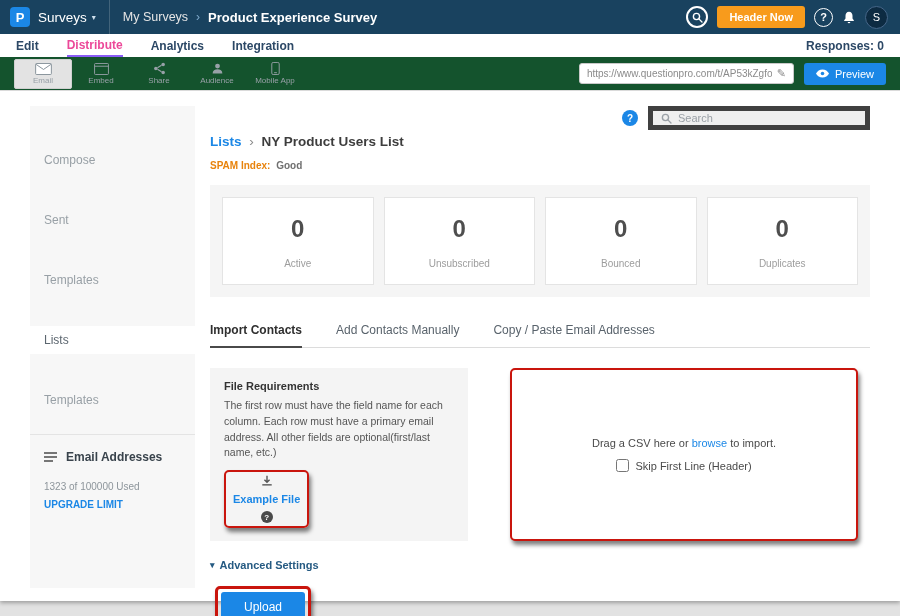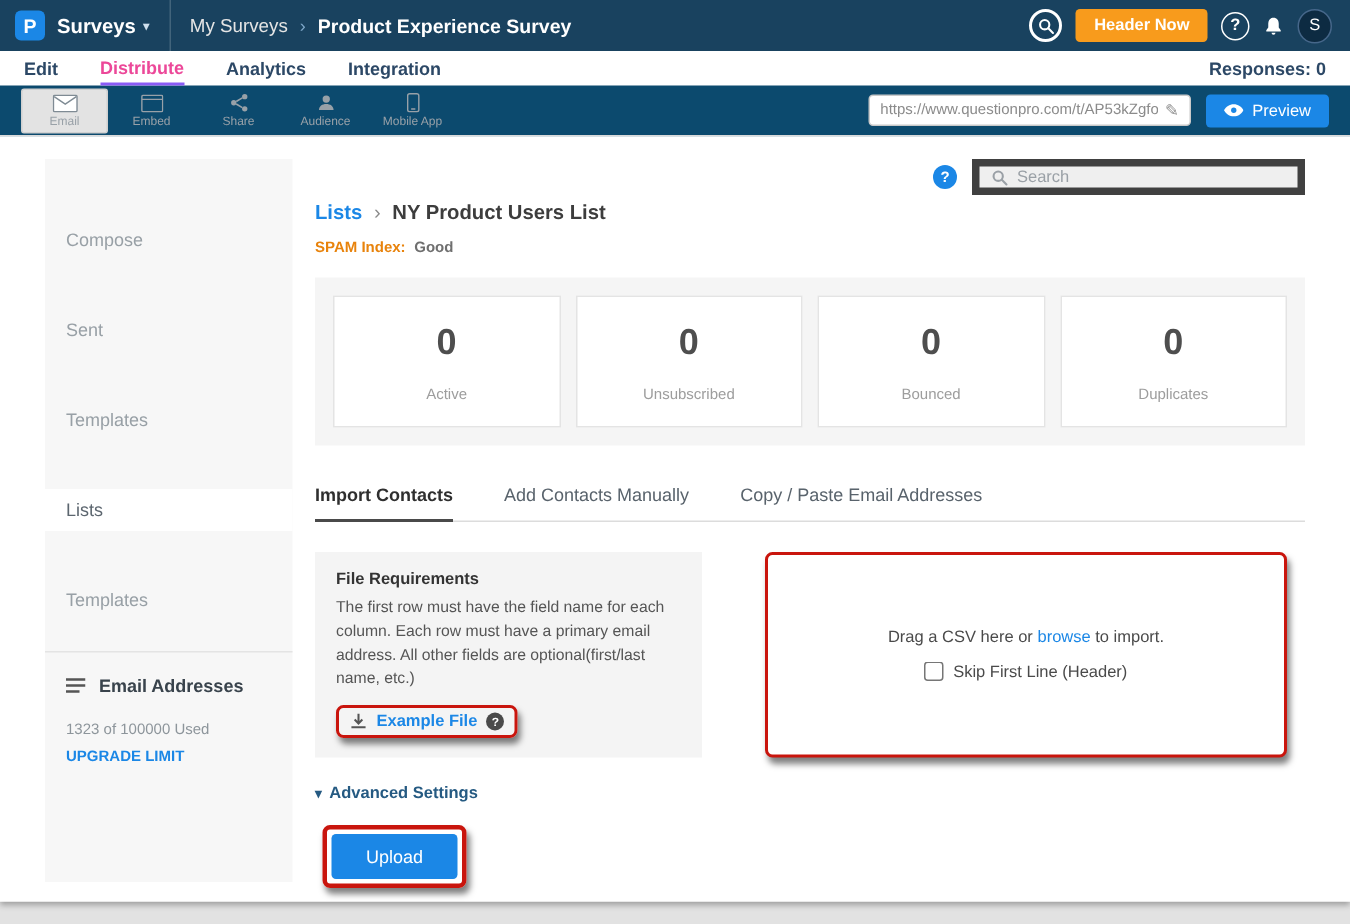--- a/index.html
+++ b/index.html
@@ -4,41 +4,41 @@
 <style>
   * { margin:0; padding:0; box-sizing:border-box; }
   html,body { width:900px; height:616px; }
   body { background:#e2e2e2; font-family:"Liberation Sans",sans-serif; overflow:hidden; }
   .page { width:900px; height:601px; background:#fff; box-shadow:0 2px 4px rgba(0,0,0,0.3); }
 
   
   .topbar { height:34px; background:#19425f; display:flex; align-items:center; justify-content:space-between; padding:0 12px 0 10px; }
   .tb-left { display:flex; align-items:center; gap:8px; height:100%; }
   .logo { width:20px; height:20px; background:#1b87e6; color:#fff; border-radius:4px; font-weight:bold; font-size:13px; display:flex; align-items:center; justify-content:center; cursor:pointer; }
-  .product-switcher { display:flex; align-items:center; gap:5px; color:#fff; font-size:13.5px; font-weight:bold; cursor:pointer; }
+  .product-switcher { display:flex; align-items:center; gap:5px; color:#fff; font-size:13.5px; font-weight:normal; cursor:pointer; }
   .caret { font-size:8px; color:#cfe0ee; }
   .tb-sep { width:1px; height:34px; background:rgba(255,255,255,0.18); margin:0 5px; }
   .crumb-parent { color:#e5e5e5; font-size:12.5px; text-decoration:none; cursor:pointer; }
   .crumb-sep { color:#7fa9cb; font-size:12px; }
   .survey-title { color:#fff; font-size:13px; font-weight:bold; }
   .tb-right { display:flex; align-items:center; gap:9px; }
   .tb-search { width:22px; height:22px; border-radius:50%; border:2px solid #fff; background:transparent; display:flex; align-items:center; justify-content:center; cursor:pointer; }
   .upgrade-btn { background:#f89b1c; border:none; border-radius:3px; color:#fff; font-size:11px; font-weight:bold; padding:5px 12px; cursor:pointer; font-family:inherit; }
   .tb-help { width:19px; height:19px; border-radius:50%; border:1.5px solid #fff; background:transparent; color:#fff; font-size:11px; font-weight:bold; display:flex; align-items:center; justify-content:center; cursor:pointer; font-family:inherit; }
   .tb-bell { background:none; border:none; cursor:pointer; display:flex; }
   .avatar { width:23px; height:23px; border-radius:50%; background:#0d2b42; border:1px solid #46678a; color:#fff; font-size:11px; display:flex; align-items:center; justify-content:center; cursor:pointer; }
 
   
   .subnav { height:23px; background:#fff; display:flex; align-items:stretch; padding:0 16px; }
   .nav-tab { display:flex; align-items:center; margin-right:28px; font-size:12px; font-weight:bold; color:#2c4866; text-decoration:none; cursor:pointer; }
   .nav-tab.active { color:#ec4899; border-bottom:2px solid #8b5cf6; }
   .responses { margin-left:auto; display:flex; align-items:center; font-size:12px; font-weight:bold; color:#2c4866; }
 
   
-  .toolbar { height:34px; background:#0c4a6e; border-bottom:1px solid #dadada; display:flex; align-items:center; padding:0 14px; }
+  .toolbar { height:34px; background:#14532d; border-bottom:1px solid #dadada; display:flex; align-items:center; padding:0 14px; }
   .channel { width:58px; height:30px; display:flex; flex-direction:column; align-items:center; justify-content:center; gap:1px; cursor:pointer; border:1px solid transparent; }
   .channel.active { background:#e3e3e3; border-color:#d0d0d0; border-radius:2px; }
   .channel-label { font-size:8px; color:#99a1a8; }
   .tb-spacer { flex:1; }
   .url-box { width:215px; height:21px; background:#fff; border:1px solid #c9c9c9; border-radius:3px; display:flex; align-items:center; padding:0 7px; gap:5px; }
   .url-text { flex:1; font-size:10px; color:#8b8b8b; white-space:nowrap; overflow:hidden; }
   .pencil { font-size:11px; color:#8b8b8b; cursor:pointer; }
   .preview-btn { margin-left:10px; height:22px; background:#1b87e6; color:#fff; border:none; border-radius:3px; font-size:11px; display:flex; align-items:center; gap:6px; padding:0 12px; cursor:pointer; font-family:inherit; }
 
   
@@ -73,21 +73,21 @@
   .tabs-row { margin-top:26px; border-bottom:1px solid #dcdcdc; display:flex; gap:34px; }
   .tab { font-size:12px; color:#59636c; padding-bottom:9px; cursor:pointer; }
   .tab.active { color:#2f2f2f; font-weight:bold; border-bottom:2px solid #4a4a4a; margin-bottom:-1px; }
 
   .import-area { margin-top:20px; display:flex; gap:42px; align-items:stretch; }
   .filereq { width:258px; background:#f4f4f4; padding:12px 14px 13px; }
   .filereq-title { font-size:11px; font-weight:bold; color:#333; }
   .filereq-body { margin-top:6px; font-size:10.5px; color:#555; line-height:1.5; }
 
   .annotation { border:3px solid #c9150d; border-radius:5px; box-shadow:2px 4px 4px rgba(0,0,0,0.5); }
-  .example-row { display:inline-flex; align-items:center; gap:6px; margin-top:9px; padding:3px 7px; border-width:2px; }
+  .example-row { display:inline-flex; align-items:center; gap:6px; margin-top:9px; padding:3px 7px; border-width:2px;flex-direction:column; }
   .example-link { font-size:11px; font-weight:bold; color:#1b87e6; text-decoration:none; cursor:pointer; }
   .q-badge { width:12px; height:12px; border-radius:50%; background:#4a4a4a; color:#fff; font-size:8px; font-weight:bold; display:flex; align-items:center; justify-content:center; }
 
   .dropzone { flex:1; margin-right:12px; text-align:center; padding:20px 10px; border-width:2px; display:flex; flex-direction:column; justify-content:center; background:#fff; }
   .drop-line { font-size:11px; color:#4a4a4a; }
   .browse-link { color:#1b87e6; cursor:pointer; text-decoration:none; }
   .skip-row { margin-top:10px; display:flex; align-items:center; justify-content:center; gap:6px; font-size:11px; color:#4a4a4a; }
   .skip-row input { width:13px; height:13px; margin:0; cursor:pointer; }
 
   .advanced { margin-top:18px; display:flex; align-items:center; gap:5px; font-size:11px; font-weight:bold; color:#255a82; cursor:pointer; }

